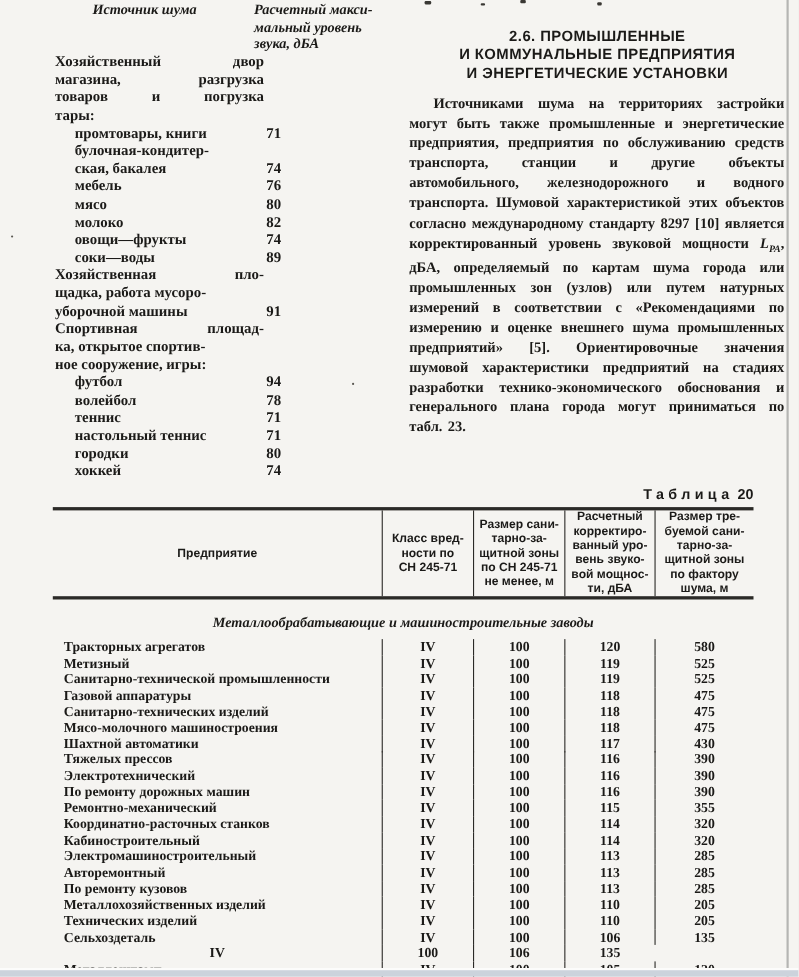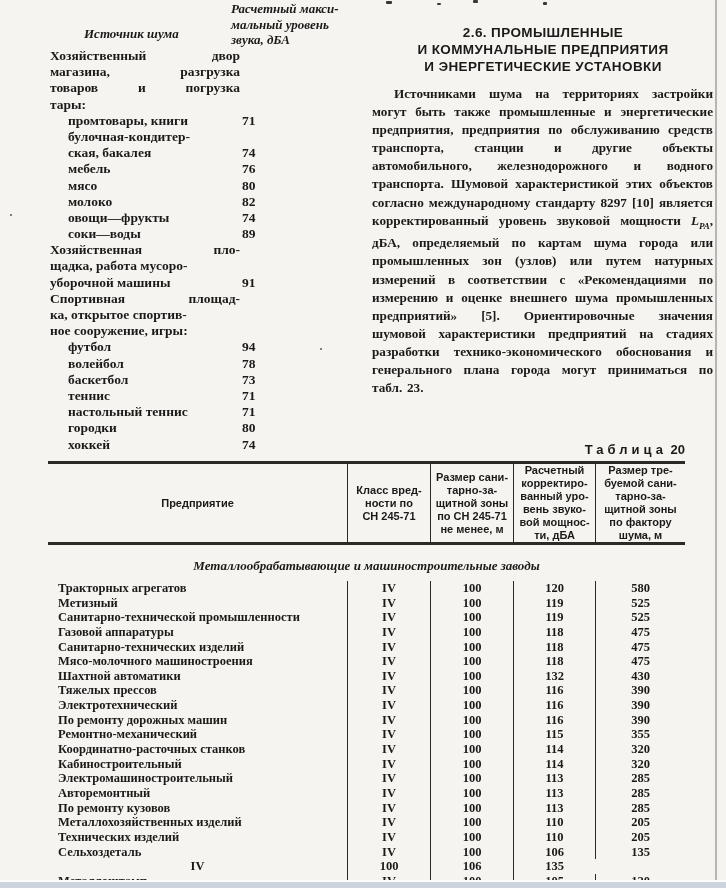--- a/index.html
+++ b/index.html
@@ -12,21 +12,20 @@
     position:relative; width:726px; height:888px; overflow:hidden;
     background:var(--paper); color:var(--ink);
     font-family:"Liberation Serif","DejaVu Serif",serif; font-weight:700;
   }
   .pre{white-space:pre-line;}
 
   
   .lc-head-source{
     position:absolute; left:84px; top:1px; width:140px;
     font:italic 700 13px/15px "Liberation Serif",serif;
-    margin-top:25px;
   }
   .lc-head-level{
     position:absolute; left:212px; top:1px; width:130px;
     font:italic 700 13px/15.5px "Liberation Serif",serif;
     margin-left:19px;
   }
   .noise-list{position:absolute; left:50px; top:48px; width:260px;}
   .nl-line{position:relative; height:16.2px; font-size:13.5px; line-height:16.2px;}
   .nl-text{display:block; width:190px;}
   .nl-line.ind .nl-text{padding-left:18px; width:172px;}
@@ -179,24 +178,20 @@
     <span class="nl-text">ное сооружение, игры:</span>
     <span class="nl-val"></span>
   </div>
       <div class="nl-line ind">
     <span class="nl-text">футбол</span>
     <span class="nl-val">94</span>
   </div>
       <div class="nl-line ind">
     <span class="nl-text">волейбол</span>
     <span class="nl-val">78</span>
-  </div>
-      <div class="nl-line ind">
-    <span class="nl-text">баскетбол</span>
-    <span class="nl-val">73</span>
   </div>
       <div class="nl-line ind">
     <span class="nl-text">теннис</span>
     <span class="nl-val">71</span>
   </div>
       <div class="nl-line ind">
     <span class="nl-text">настольный теннис</span>
     <span class="nl-val">71</span>
   </div>
       <div class="nl-line ind">
@@ -282,21 +277,21 @@
     <div class="c c1">Мясо-молочного машиностроения</div>
     <div class="c c2">IV</div>
     <div class="c c3">100</div>
     <div class="c c4">118</div>
     <div class="c c5">475</div>
   </div>
       <div class="t23-row">
     <div class="c c1">Шахтной автоматики</div>
     <div class="c c2">IV</div>
     <div class="c c3">100</div>
-    <div class="c c4">132</div>
+    <div class="c c4">117</div>
     <div class="c c5">430</div>
   </div>
       <div class="t23-row">
     <div class="c c1">Тяжелых прессов</div>
     <div class="c c2">IV</div>
     <div class="c c3">100</div>
     <div class="c c4">116</div>
     <div class="c c5">390</div>
   </div>
       <div class="t23-row">

